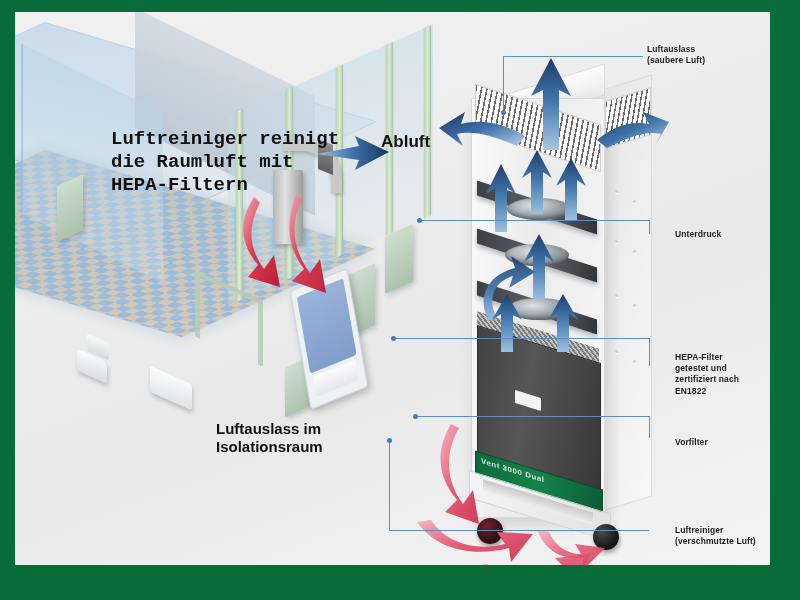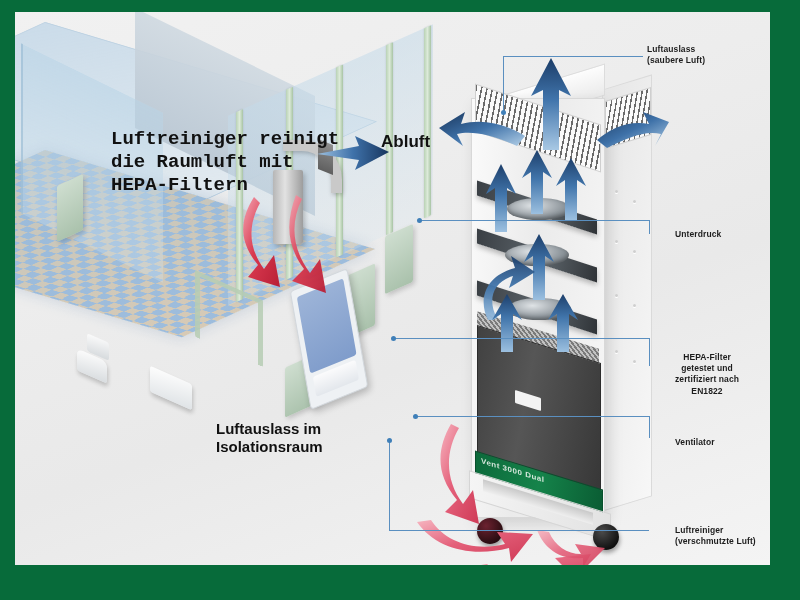--- a/index.html
+++ b/index.html
@@ -366,29 +366,29 @@
 (saubere Luft)</div>
 
   <div class="callout-line" style="left:404px;top:208px;width:230px;height:0;border-top-width:1px;"></div>
   <div class="callout-line" style="left:634px;top:208px;width:0;height:14px;border-left-width:1px;"></div>
   <div class="cdot" style="left:402px;top:206px;"></div>
   <div class="clabel" style="left:660px;top:217px;">Unterdruck</div>
 
   <div class="callout-line" style="left:378px;top:326px;width:256px;height:0;border-top-width:1px;"></div>
   <div class="callout-line" style="left:634px;top:326px;width:0;height:28px;border-left-width:1px;"></div>
   <div class="cdot" style="left:376px;top:324px;"></div>
-  <div class="clabel" style="left:660px;top:340px;text-align:center;">HEPA-Filter
+  <div class="clabel" style="left:660px;top:340px;">HEPA-Filter
 getestet und
 zertifiziert nach
 EN1822</div>
 
   <div class="callout-line" style="left:400px;top:404px;width:234px;height:0;border-top-width:1px;"></div>
   <div class="callout-line" style="left:634px;top:404px;width:0;height:22px;border-left-width:1px;"></div>
   <div class="cdot" style="left:398px;top:402px;"></div>
-  <div class="clabel" style="left:660px;top:425px;">Ventilator</div>
+  <div class="clabel" style="left:660px;top:425px;">Vorfilter</div>
 
   <div class="callout-line" style="left:374px;top:428px;width:0;height:90px;border-left-width:1px;"></div>
   <div class="callout-line" style="left:374px;top:518px;width:260px;height:0;border-top-width:1px;"></div>
   <div class="cdot" style="left:372px;top:426px;"></div>
   <div class="clabel" style="left:660px;top:513px;">Luftreiniger
 (verschmutzte Luft)</div>
 
 
  </div>
 </div>

